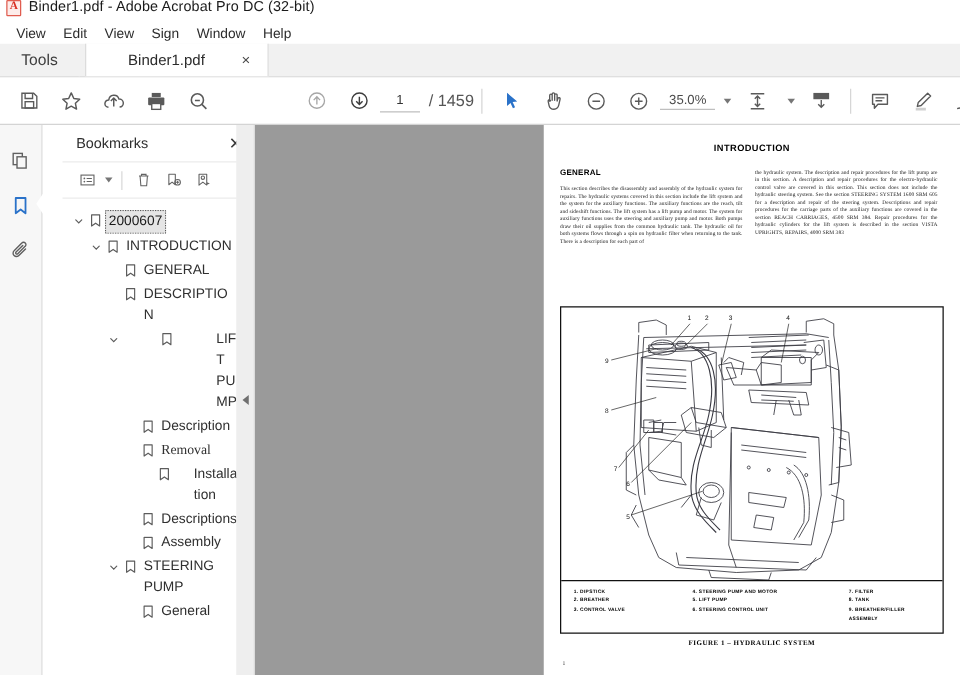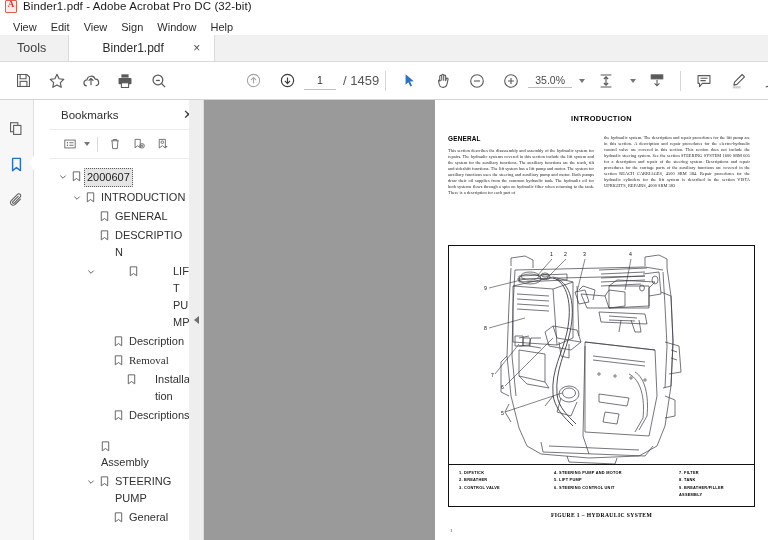--- a/index.html
+++ b/index.html
@@ -517,21 +517,21 @@
         </div>
         <div class="bm-row" style="padding-left: 48px;">
           <span class="bm-caret"></span>
           <span class="bm-ico">
             <svg width="9" height="11" viewBox="0 0 10 13" fill="none" stroke="#5c5c5c" stroke-width="1.1" stroke-linejoin="round">
               <path d="M1.2 1h7.6v10.6L5 8.9 1.2 11.6z"></path>
             </svg>
           </span>
           <span class="bm-text">Descriptions</span>
         </div>
-        <div class="bm-row" style="padding-left: 48px; flex-direction: column;">
+        <div class="bm-row" style="padding-left: 48px;">
           <span class="bm-caret"></span>
           <span class="bm-ico">
             <svg width="9" height="11" viewBox="0 0 10 13" fill="none" stroke="#5c5c5c" stroke-width="1.1" stroke-linejoin="round">
               <path d="M1.2 1h7.6v10.6L5 8.9 1.2 11.6z"></path>
             </svg>
           </span>
           <span class="bm-text">Assembly</span>
         </div>
         <div class="bm-row" style="padding-left: 34px;">
           <span class="bm-caret">

